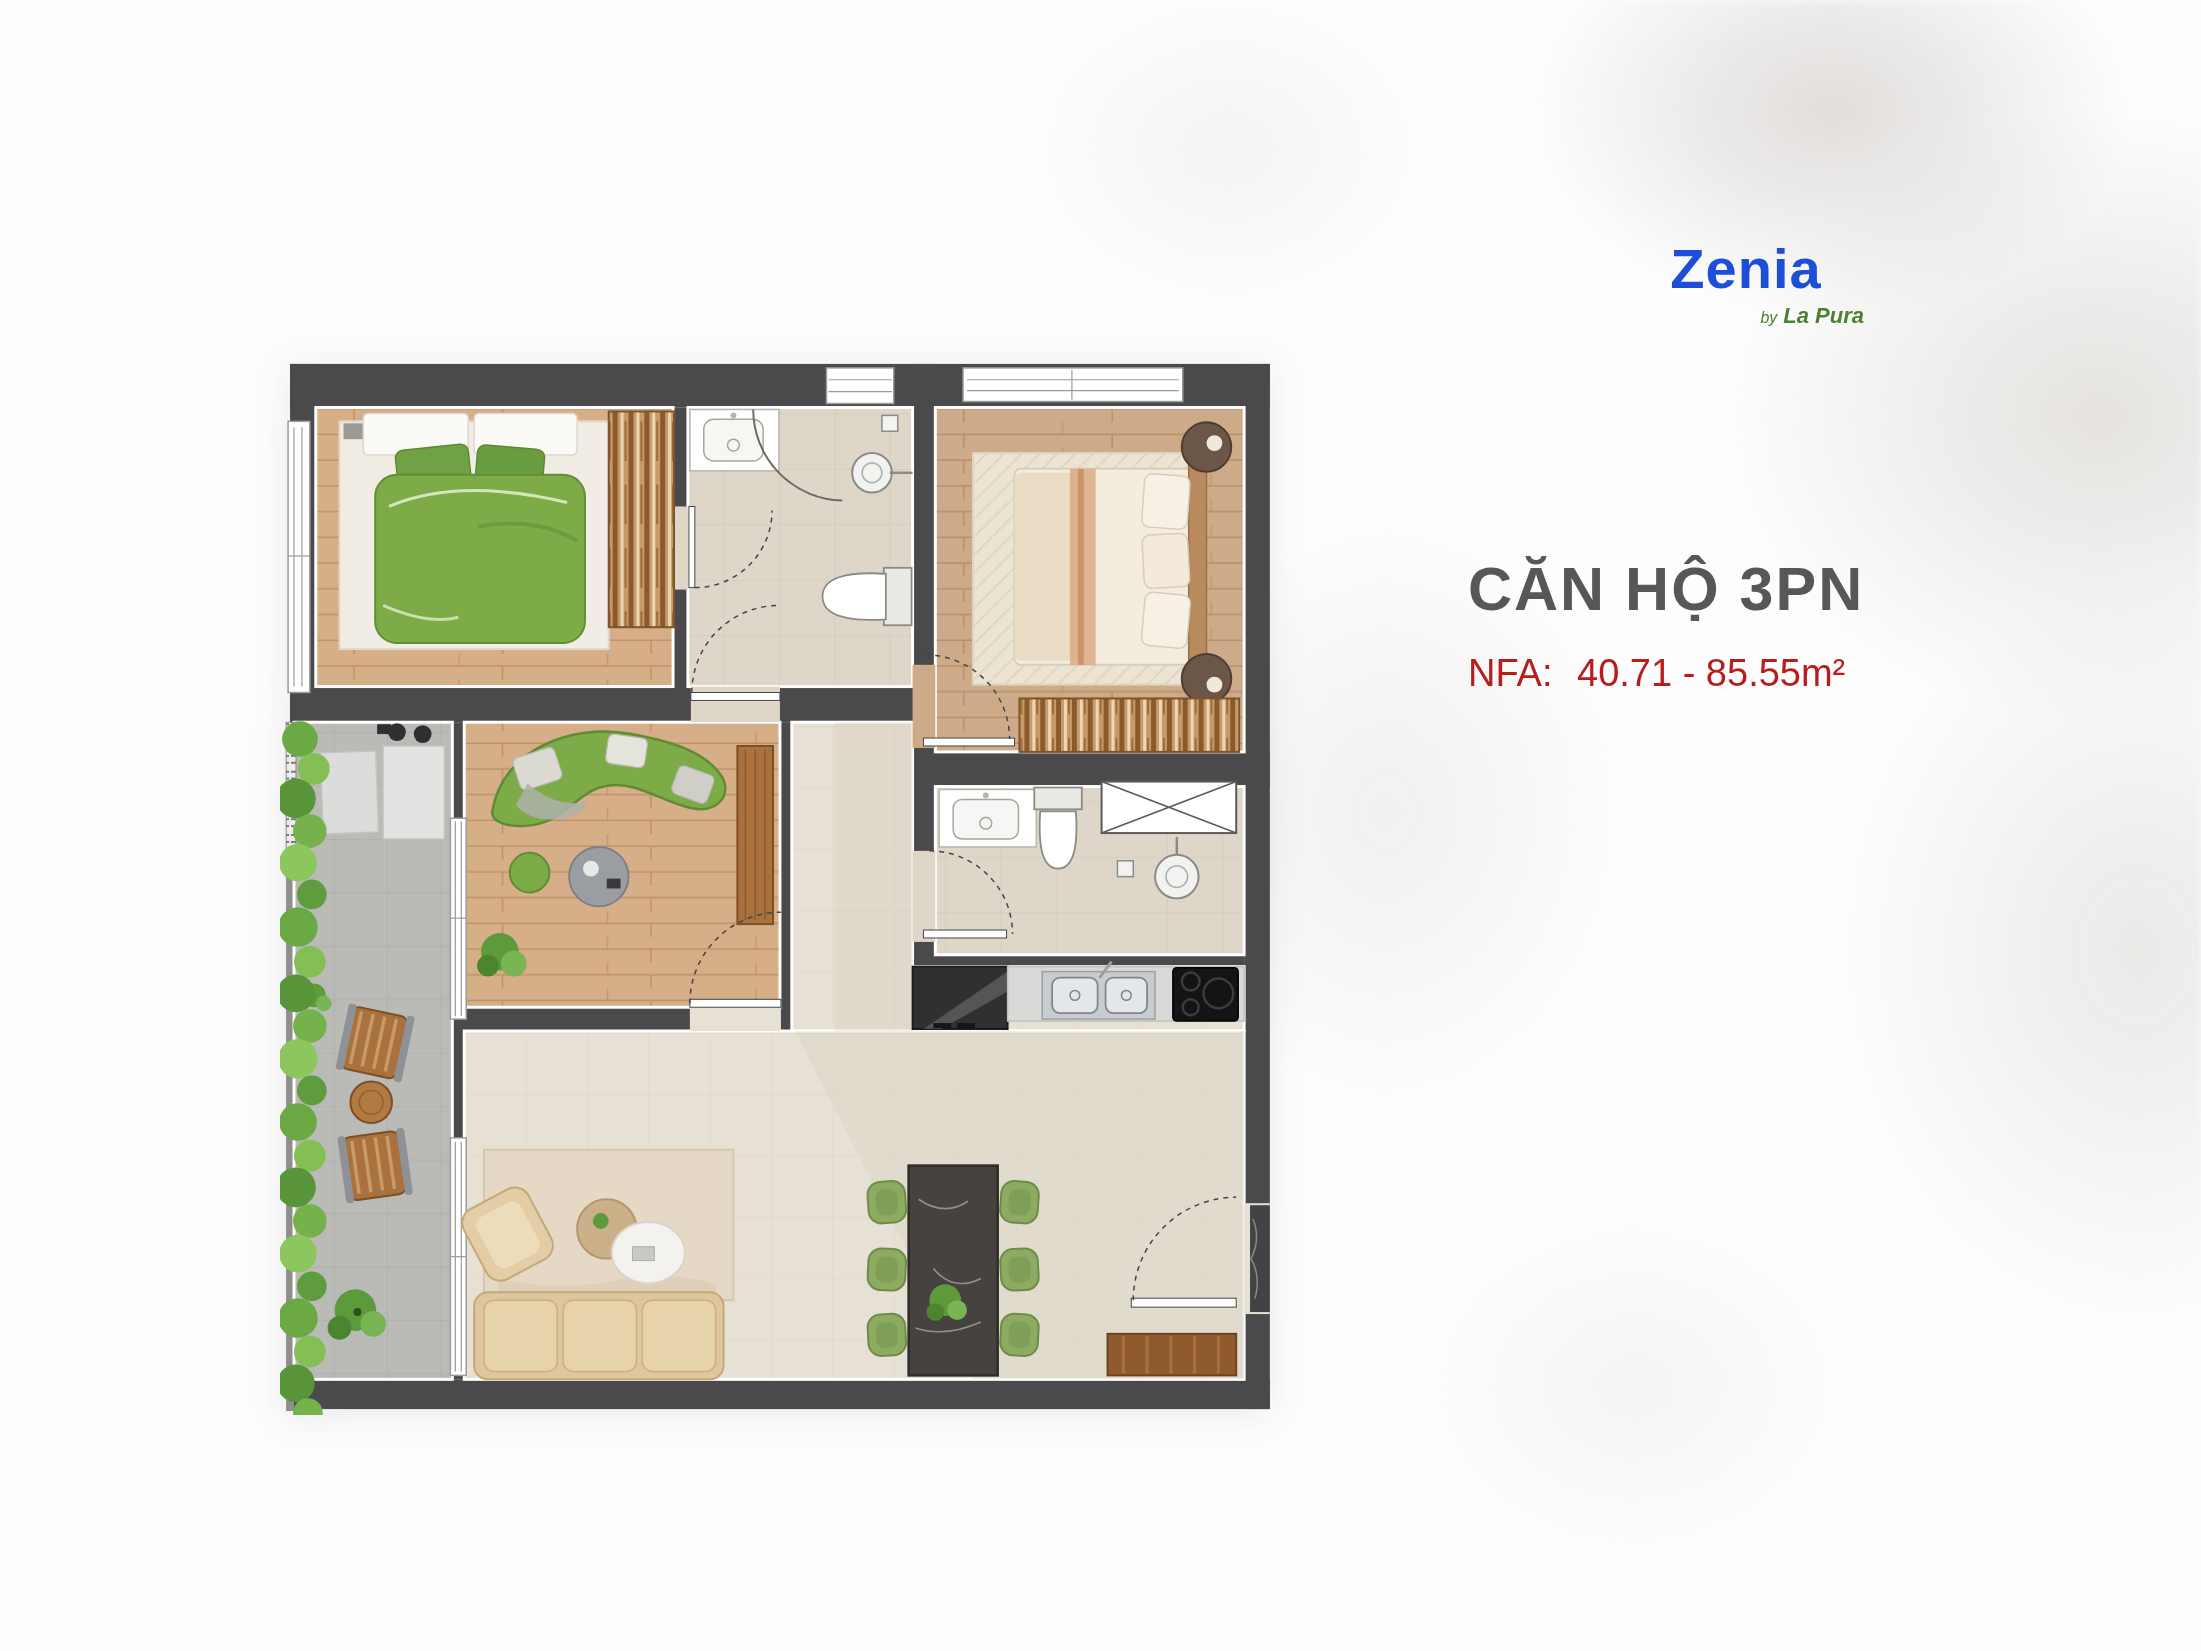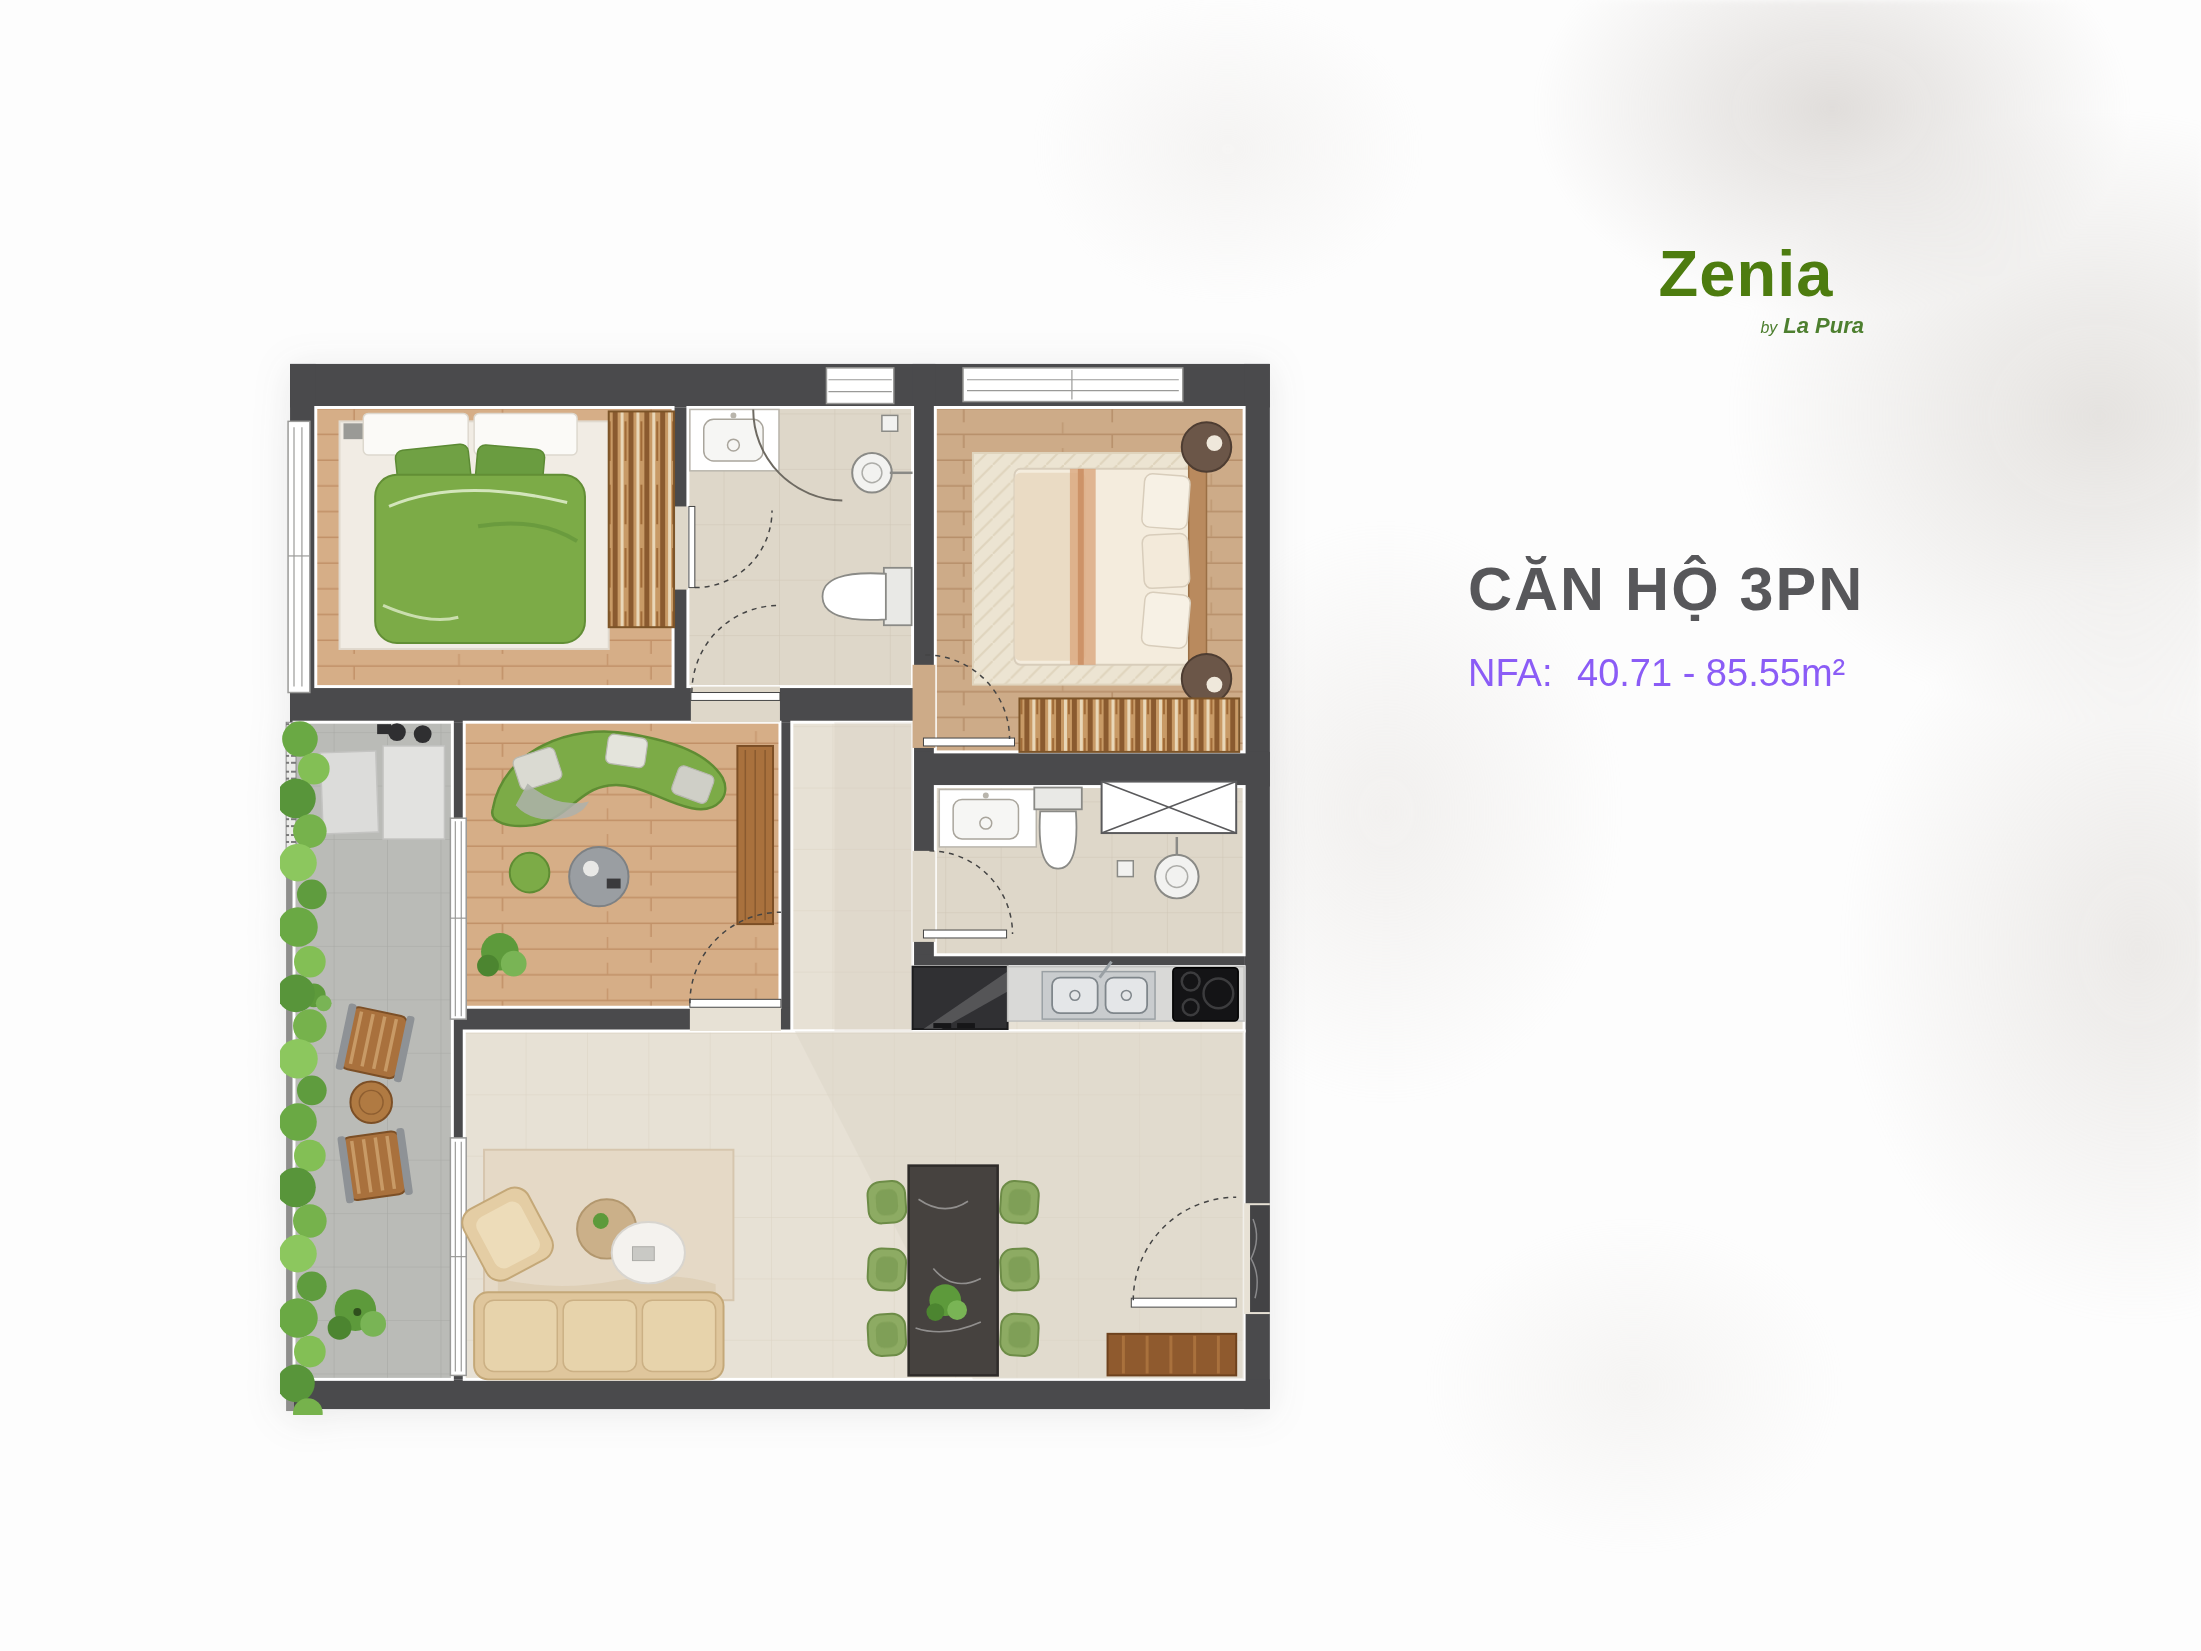--- a/index.html
+++ b/index.html
@@ -22,33 +22,33 @@
   }
   .plan{
     position:absolute;left:280px;top:358px;width:990px;height:1057px;
     filter:drop-shadow(0 4px 18px rgba(60,60,60,.10));
   }
   .plan svg{display:block;width:100%;height:100%;}
   .brand{
     position:absolute;left:1622px;top:236px;width:248px;text-align:center;
   }
   .brand .logo{
-    font-size:65px;font-weight:bold;letter-spacing:1px;
-    color:#4d7c0f;font-style:normal;
+    font-size:56px;font-weight:bold;letter-spacing:1px;
+    color:#1d4ed8;font-style:normal;
   }
   .brand .tagline{
     margin-top:2px;text-align:right;padding-right:6px;
     font-size:22px;font-weight:bold;color:#4D7F2F;font-style:italic;
   }
   .brand .tagline .by{font-size:16px;font-weight:normal;margin-right:6px;}
   .info{position:absolute;left:1468px;top:554px;}
   .info h1{
     margin:0 0 24px 0;font-size:61px;font-weight:bold;color:#57575A;letter-spacing:2px;text-align:right;
   }
-  .info .row{display:flex;font-size:38px;line-height:50px;color:#8b5cf6;}
+  .info .row{display:flex;font-size:38px;line-height:50px;color:#b91c1c;}
   .info .row .lbl{width:109px;}
 </style>
 </head>
 <body>
 
 <div class="bg-shadows"></div>
 
 <div class="plan">
 <svg viewBox="0 0 1000 1068" xmlns="http://www.w3.org/2000/svg">
   <defs>

